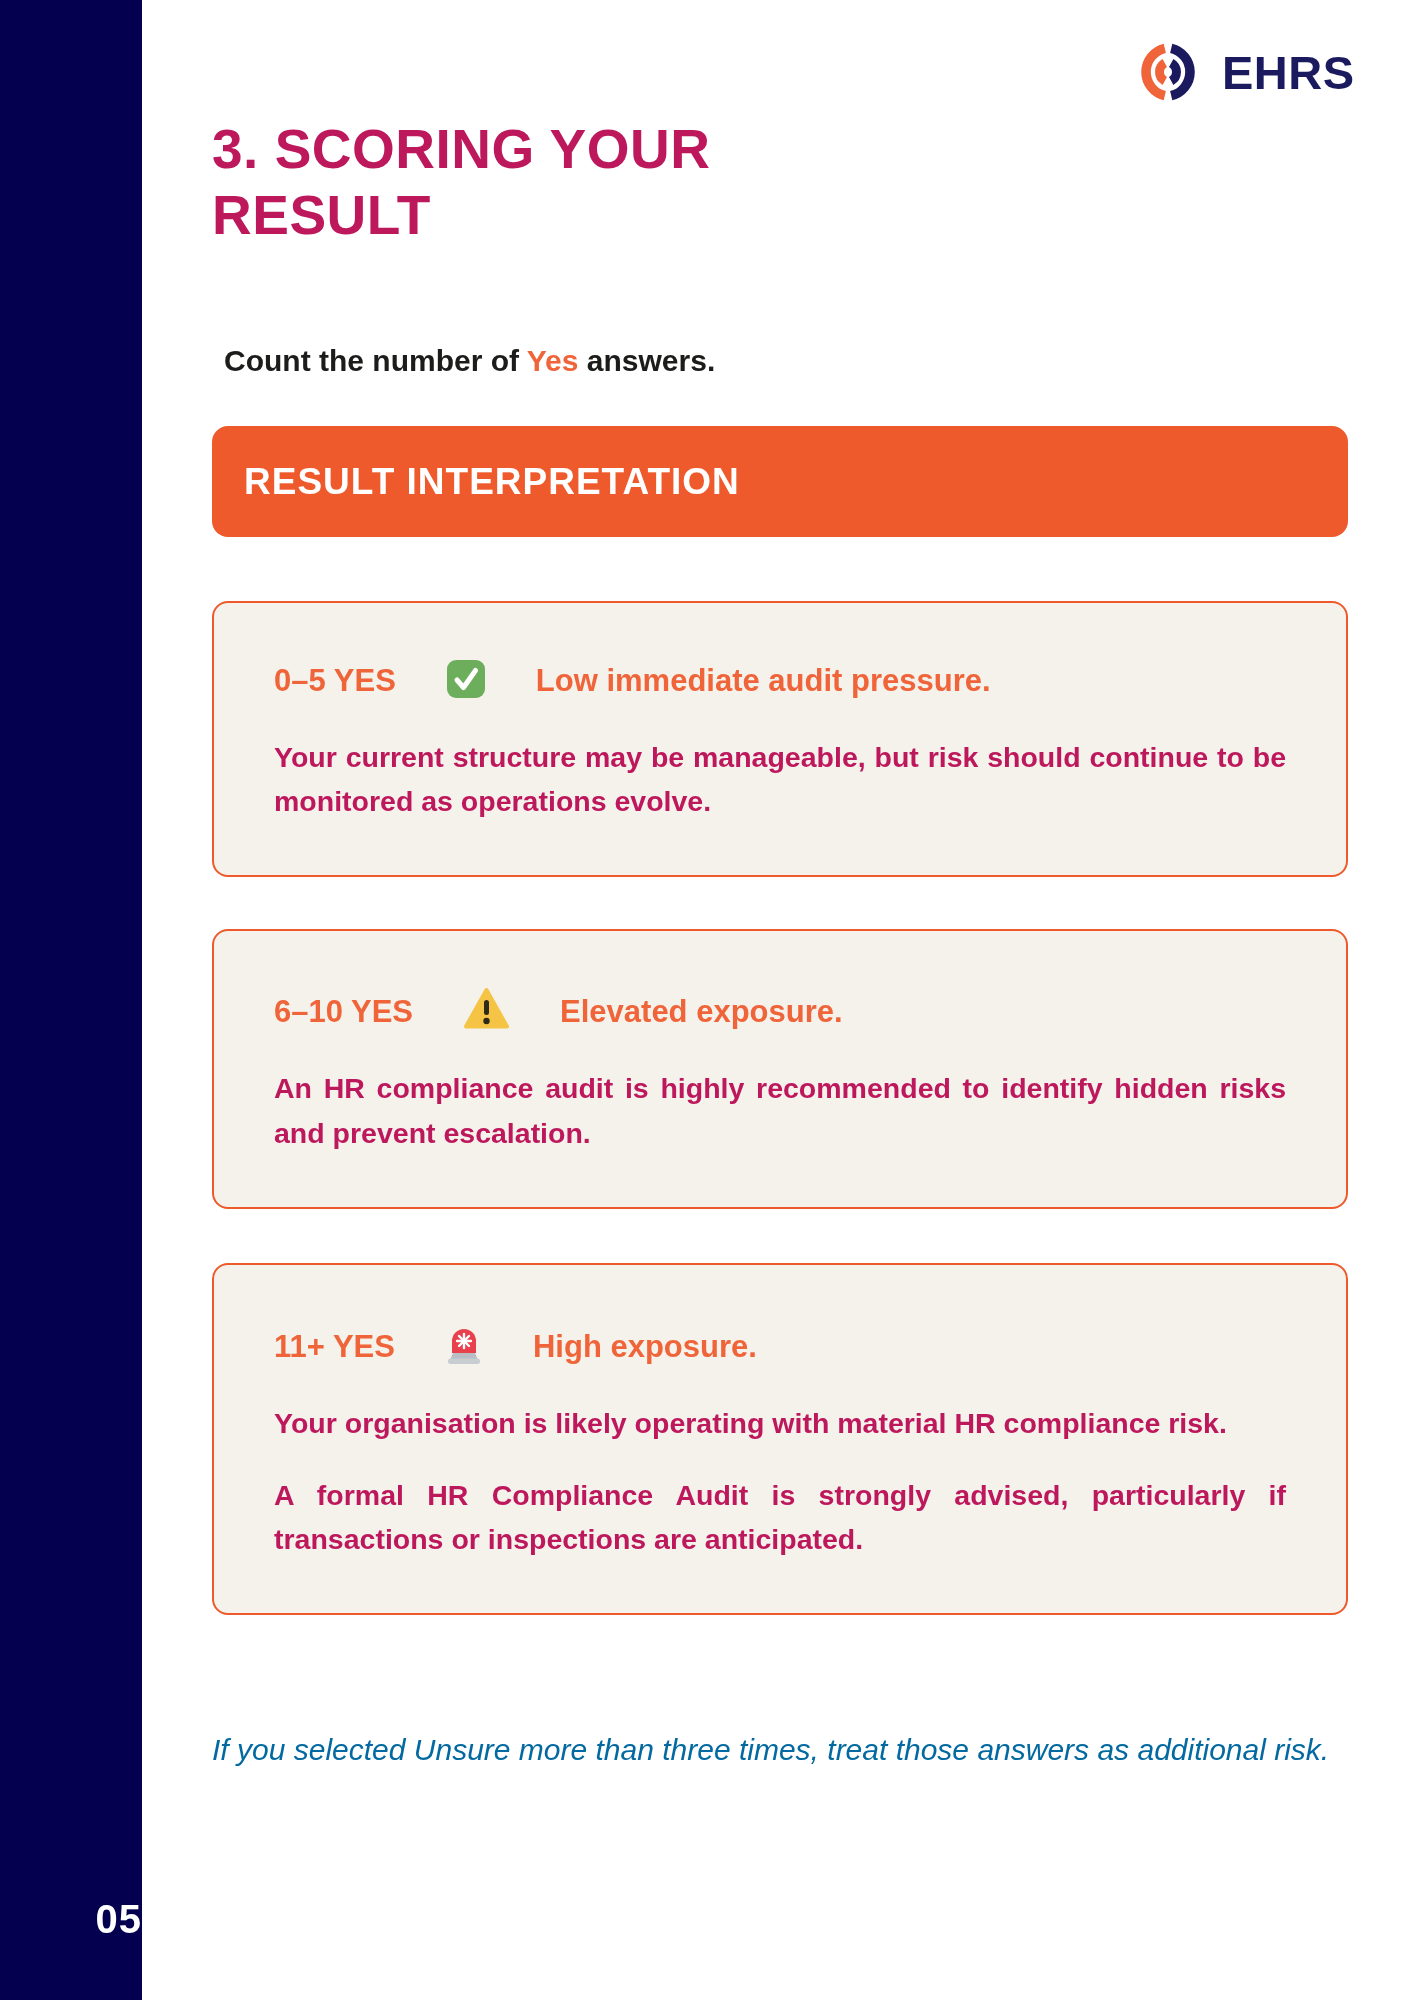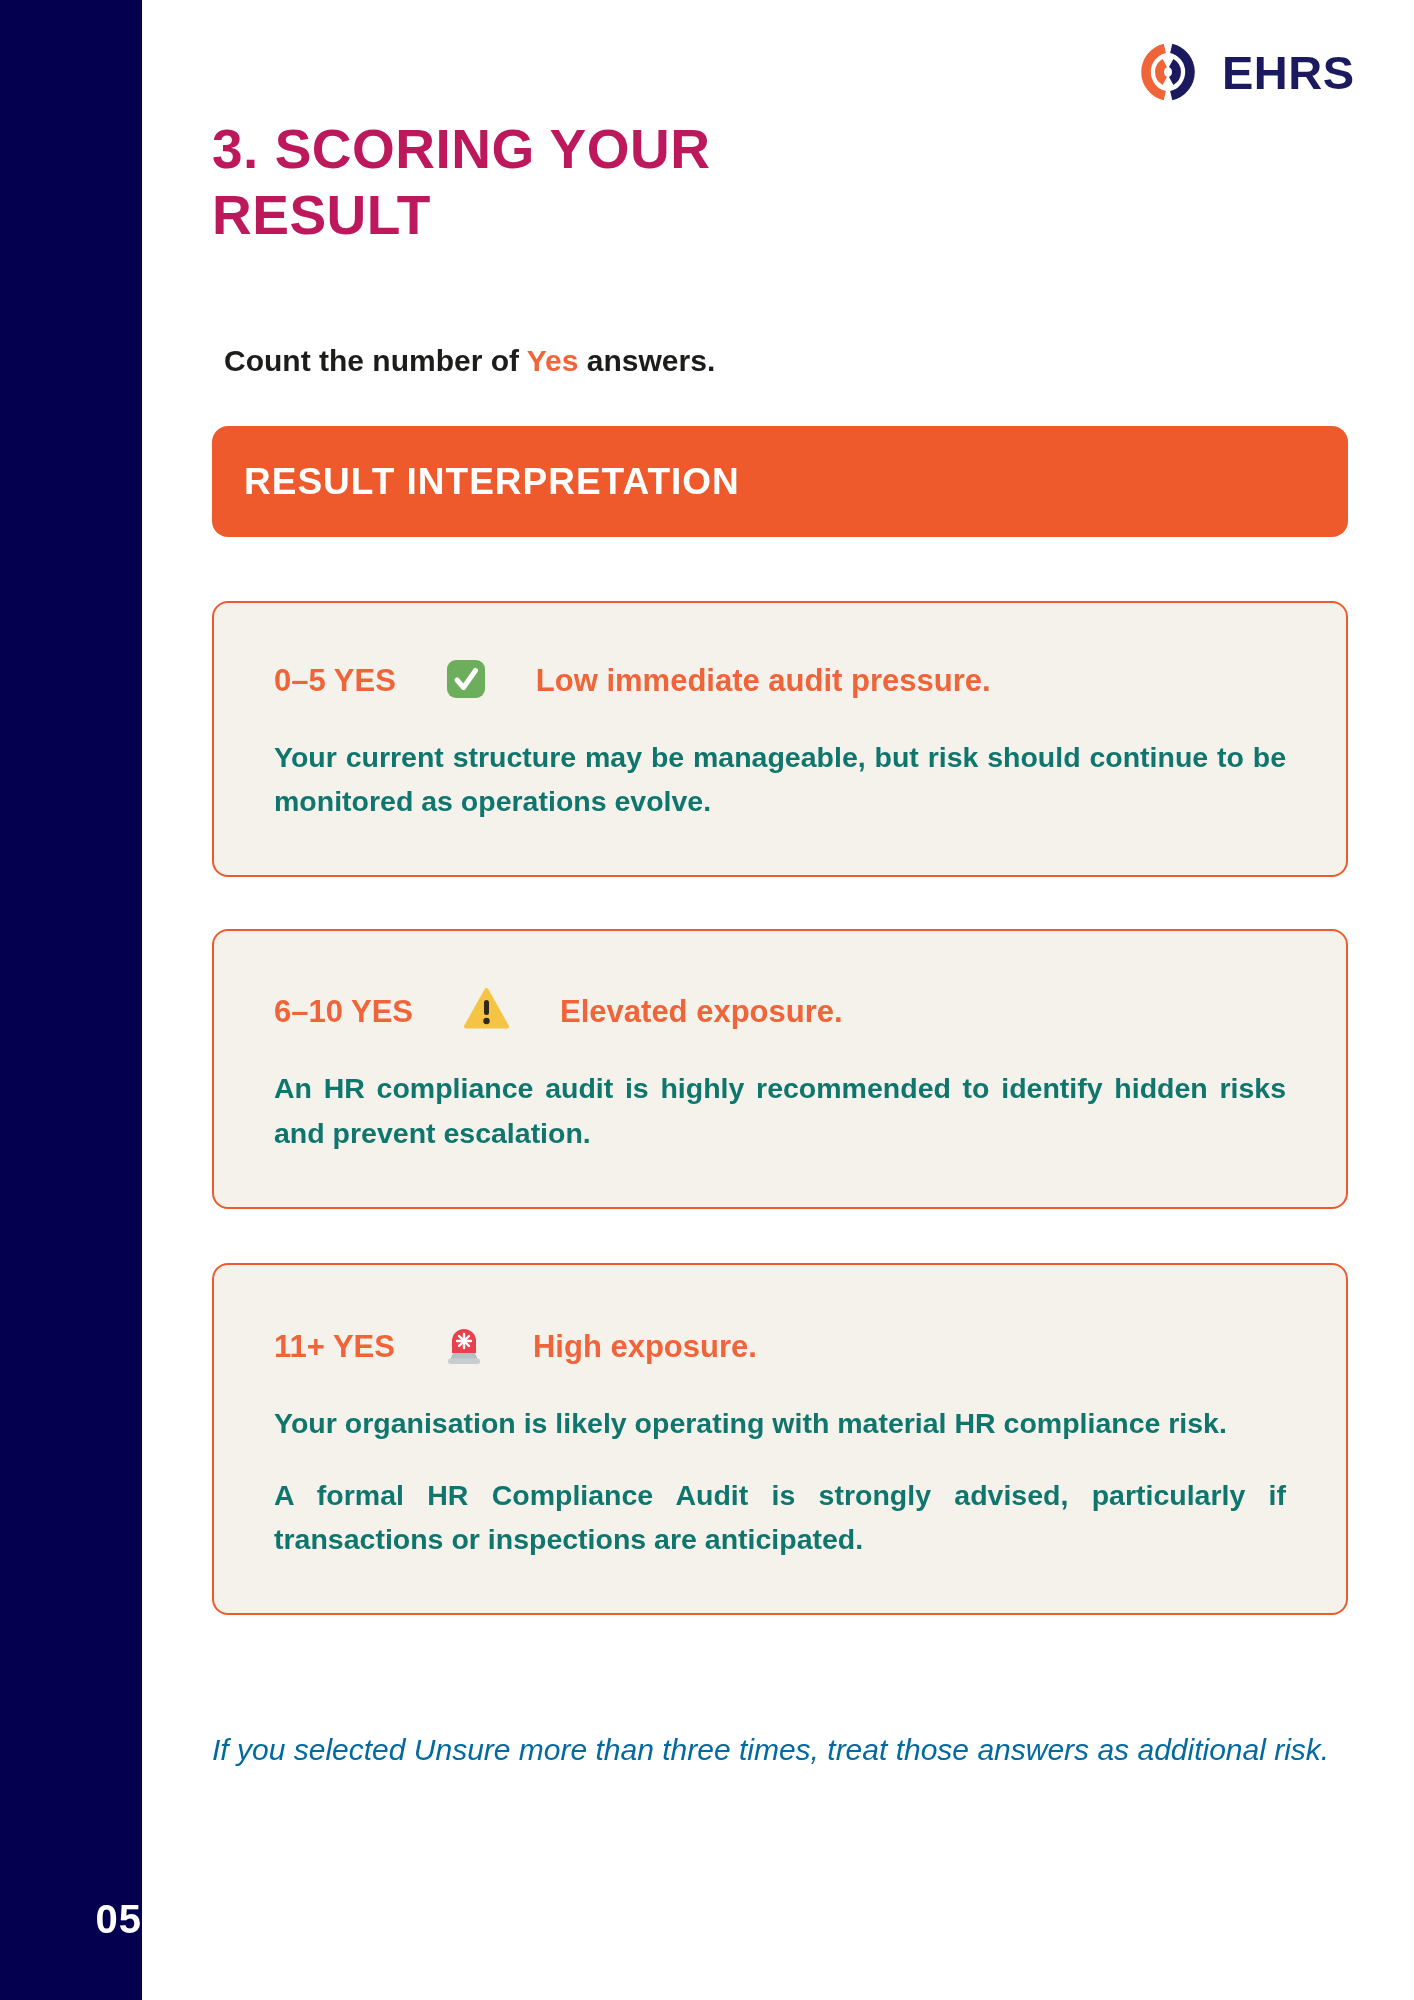--- a/index.html
+++ b/index.html
@@ -58,21 +58,21 @@
   .card-2 { margin-top: 52px; }
   .card-3 { margin-top: 54px; }
 
   .card-head { display: flex; align-items: flex-end; gap: 50px; }
   .range, .headline { color: #F0643A; font-size: 31px; font-weight: 800; white-space: nowrap; }
   .icon { display: inline-flex; align-items: center; justify-content: center; flex: 0 0 auto; }
 
   .card p {
     margin: 36px 0 0 0;
     font-size: 28.5px; font-weight: 700;
-    color: #0f766e; line-height: 1.55;
+    color: #be185d; line-height: 1.55;
     text-align: justify;
   }
   .card p + p { margin-top: 28px; }
 
   .footnote {
     margin: 112px 0 0 0;
     font-size: 30px; font-style: italic; font-weight: 400;
     color: #0369a1; line-height: 1.5;
     max-width: 1120px;
   }

